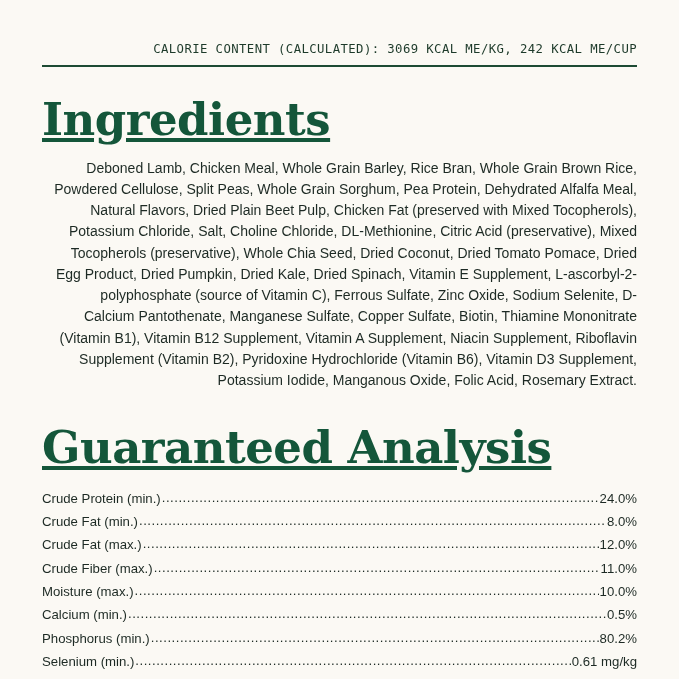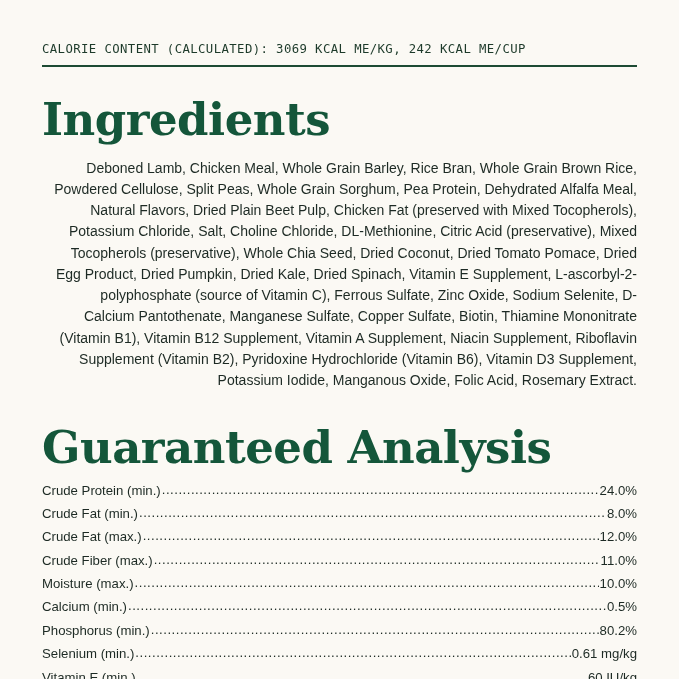--- a/index.html
+++ b/index.html
@@ -25,45 +25,47 @@
   
   .calorie-block {
     margin-top: 4px;
   }
   .calorie-text {
     font-family: "DejaVu Sans Mono", "Liberation Mono", monospace;
     font-size: 12.3px;
     letter-spacing: 0.4px;
     color: #1d3a2a;
     white-space: nowrap;
+    text-align: right;
   }
   .calorie-rule {
     margin-top: 9px;
     height: 1.5px;
     background: #1d4a33;
     width: 100%;
   }
 
   
   .heading {
     font-family: "DejaVu Serif", "Liberation Serif", serif;
     font-weight: bold;
     color: #14563a;
     line-height: 1;
     letter-spacing: -0.5px;
+    text-decoration: underline;
   }
   .heading-ingredients {
     font-size: 45px;
     margin-top: 30px;
     margin-bottom: 16px;
   }
   .heading-analysis {
     font-size: 45px;
     margin-top: 34px;
-    margin-bottom: 8px;
+    margin-bottom: 16px;
   }
 
   
   .ingredients-body {
     font-size: 14px;
     line-height: 1.52;
     color: #1d2a24;
     text-align: right;
     max-width: 597px;
     margin-left: 12px;

